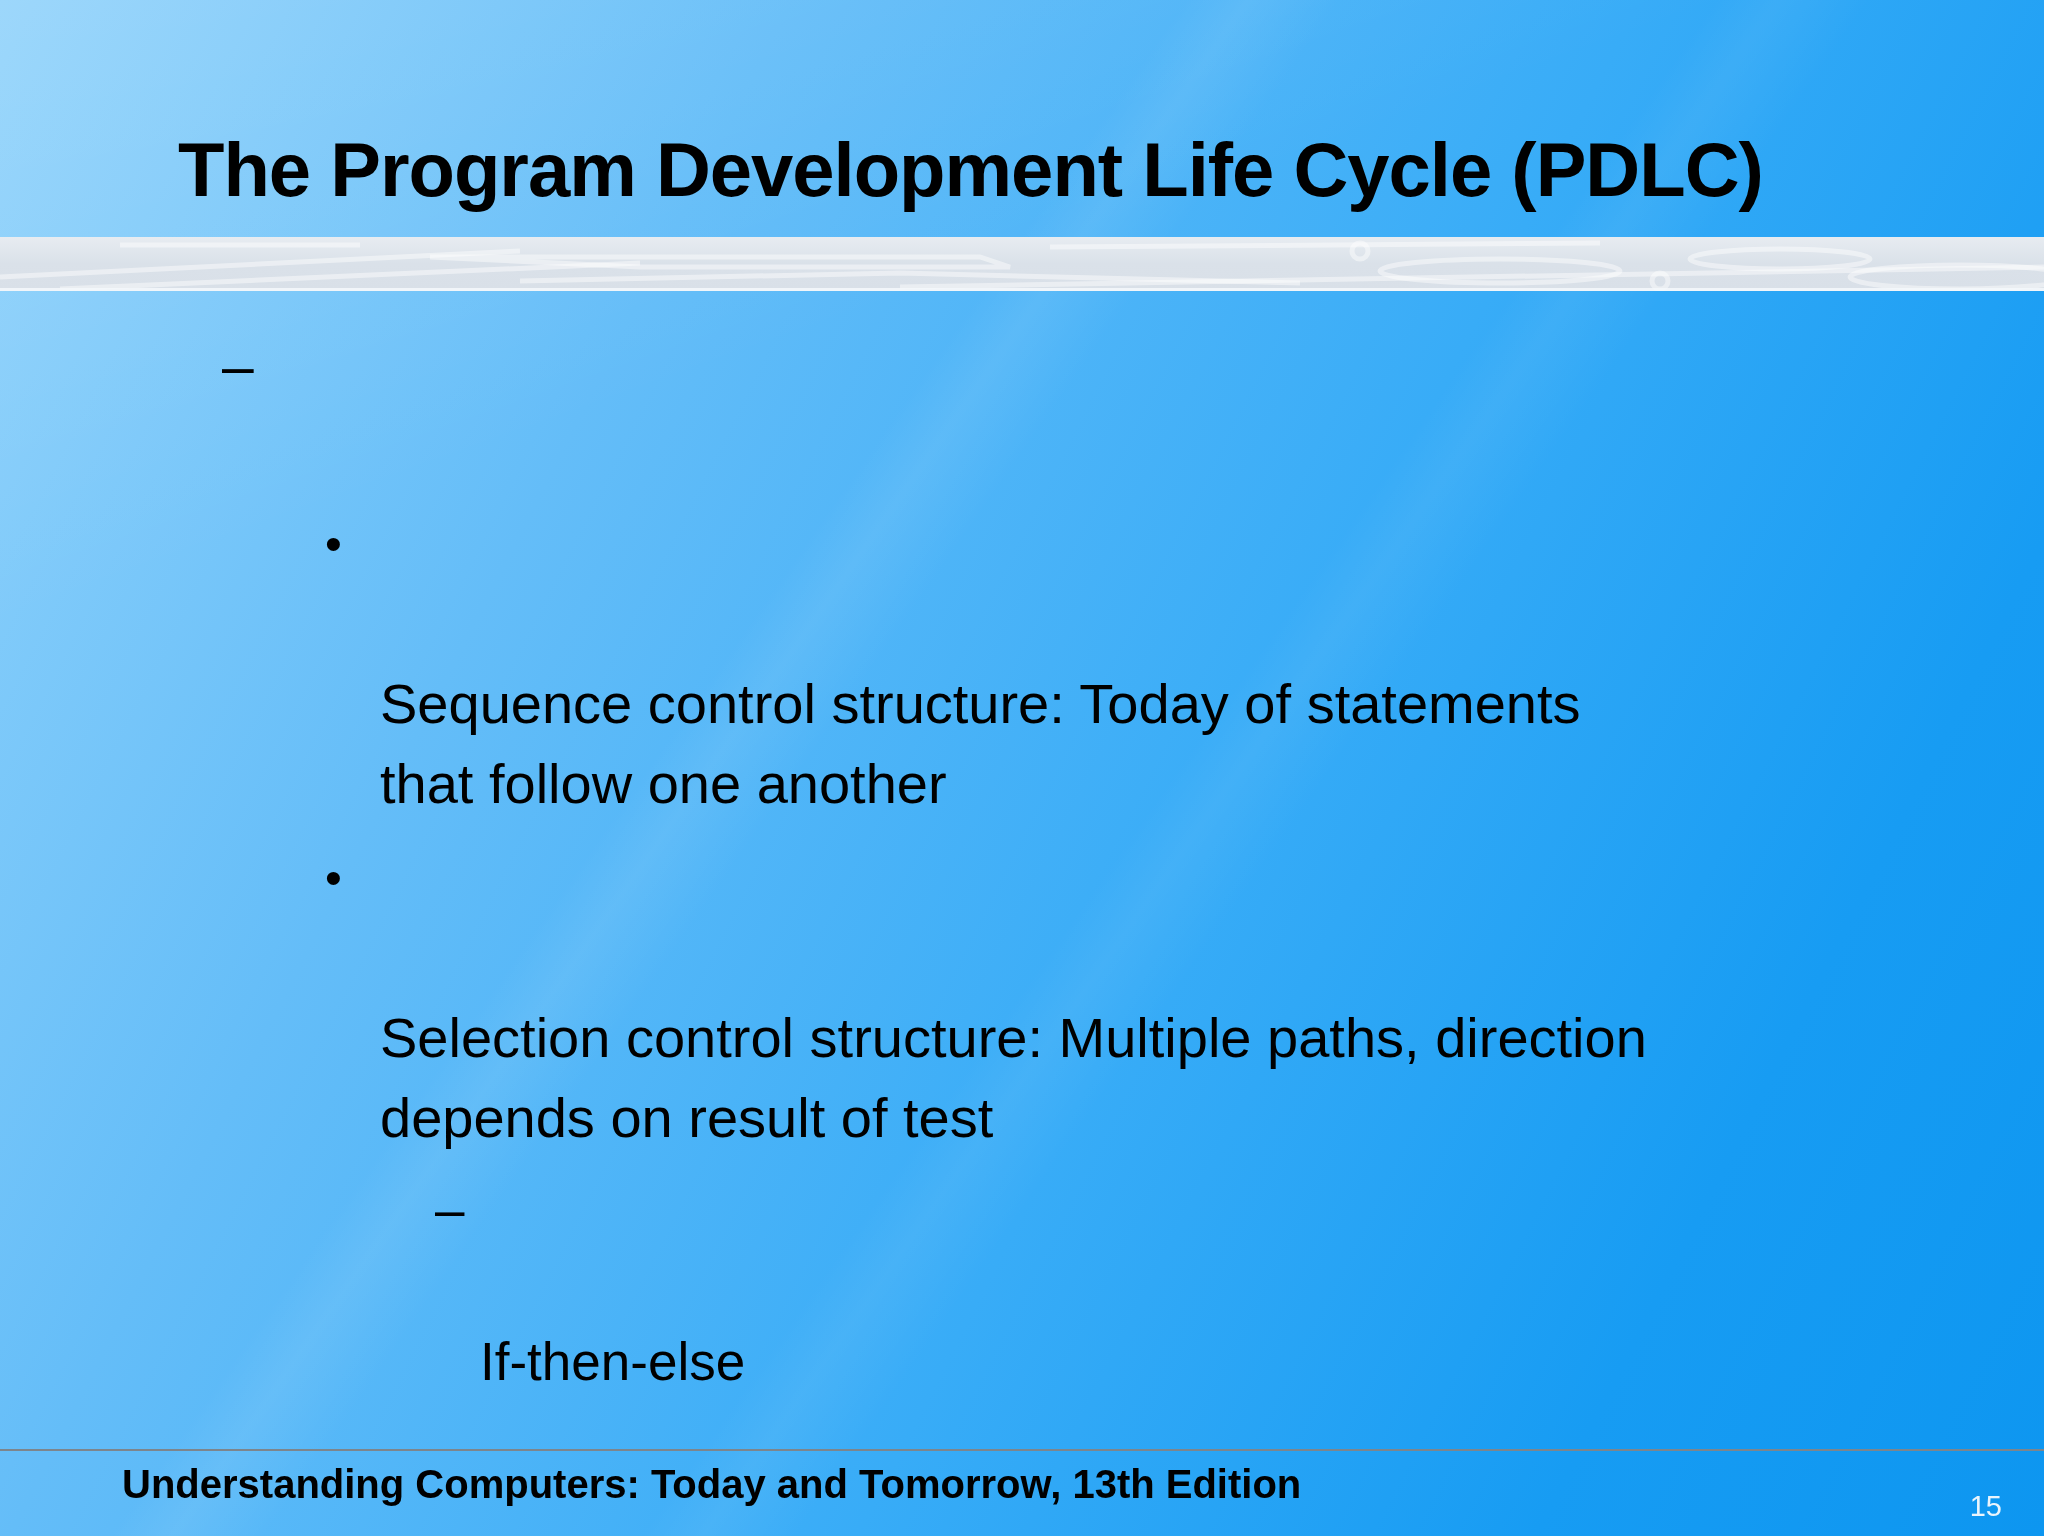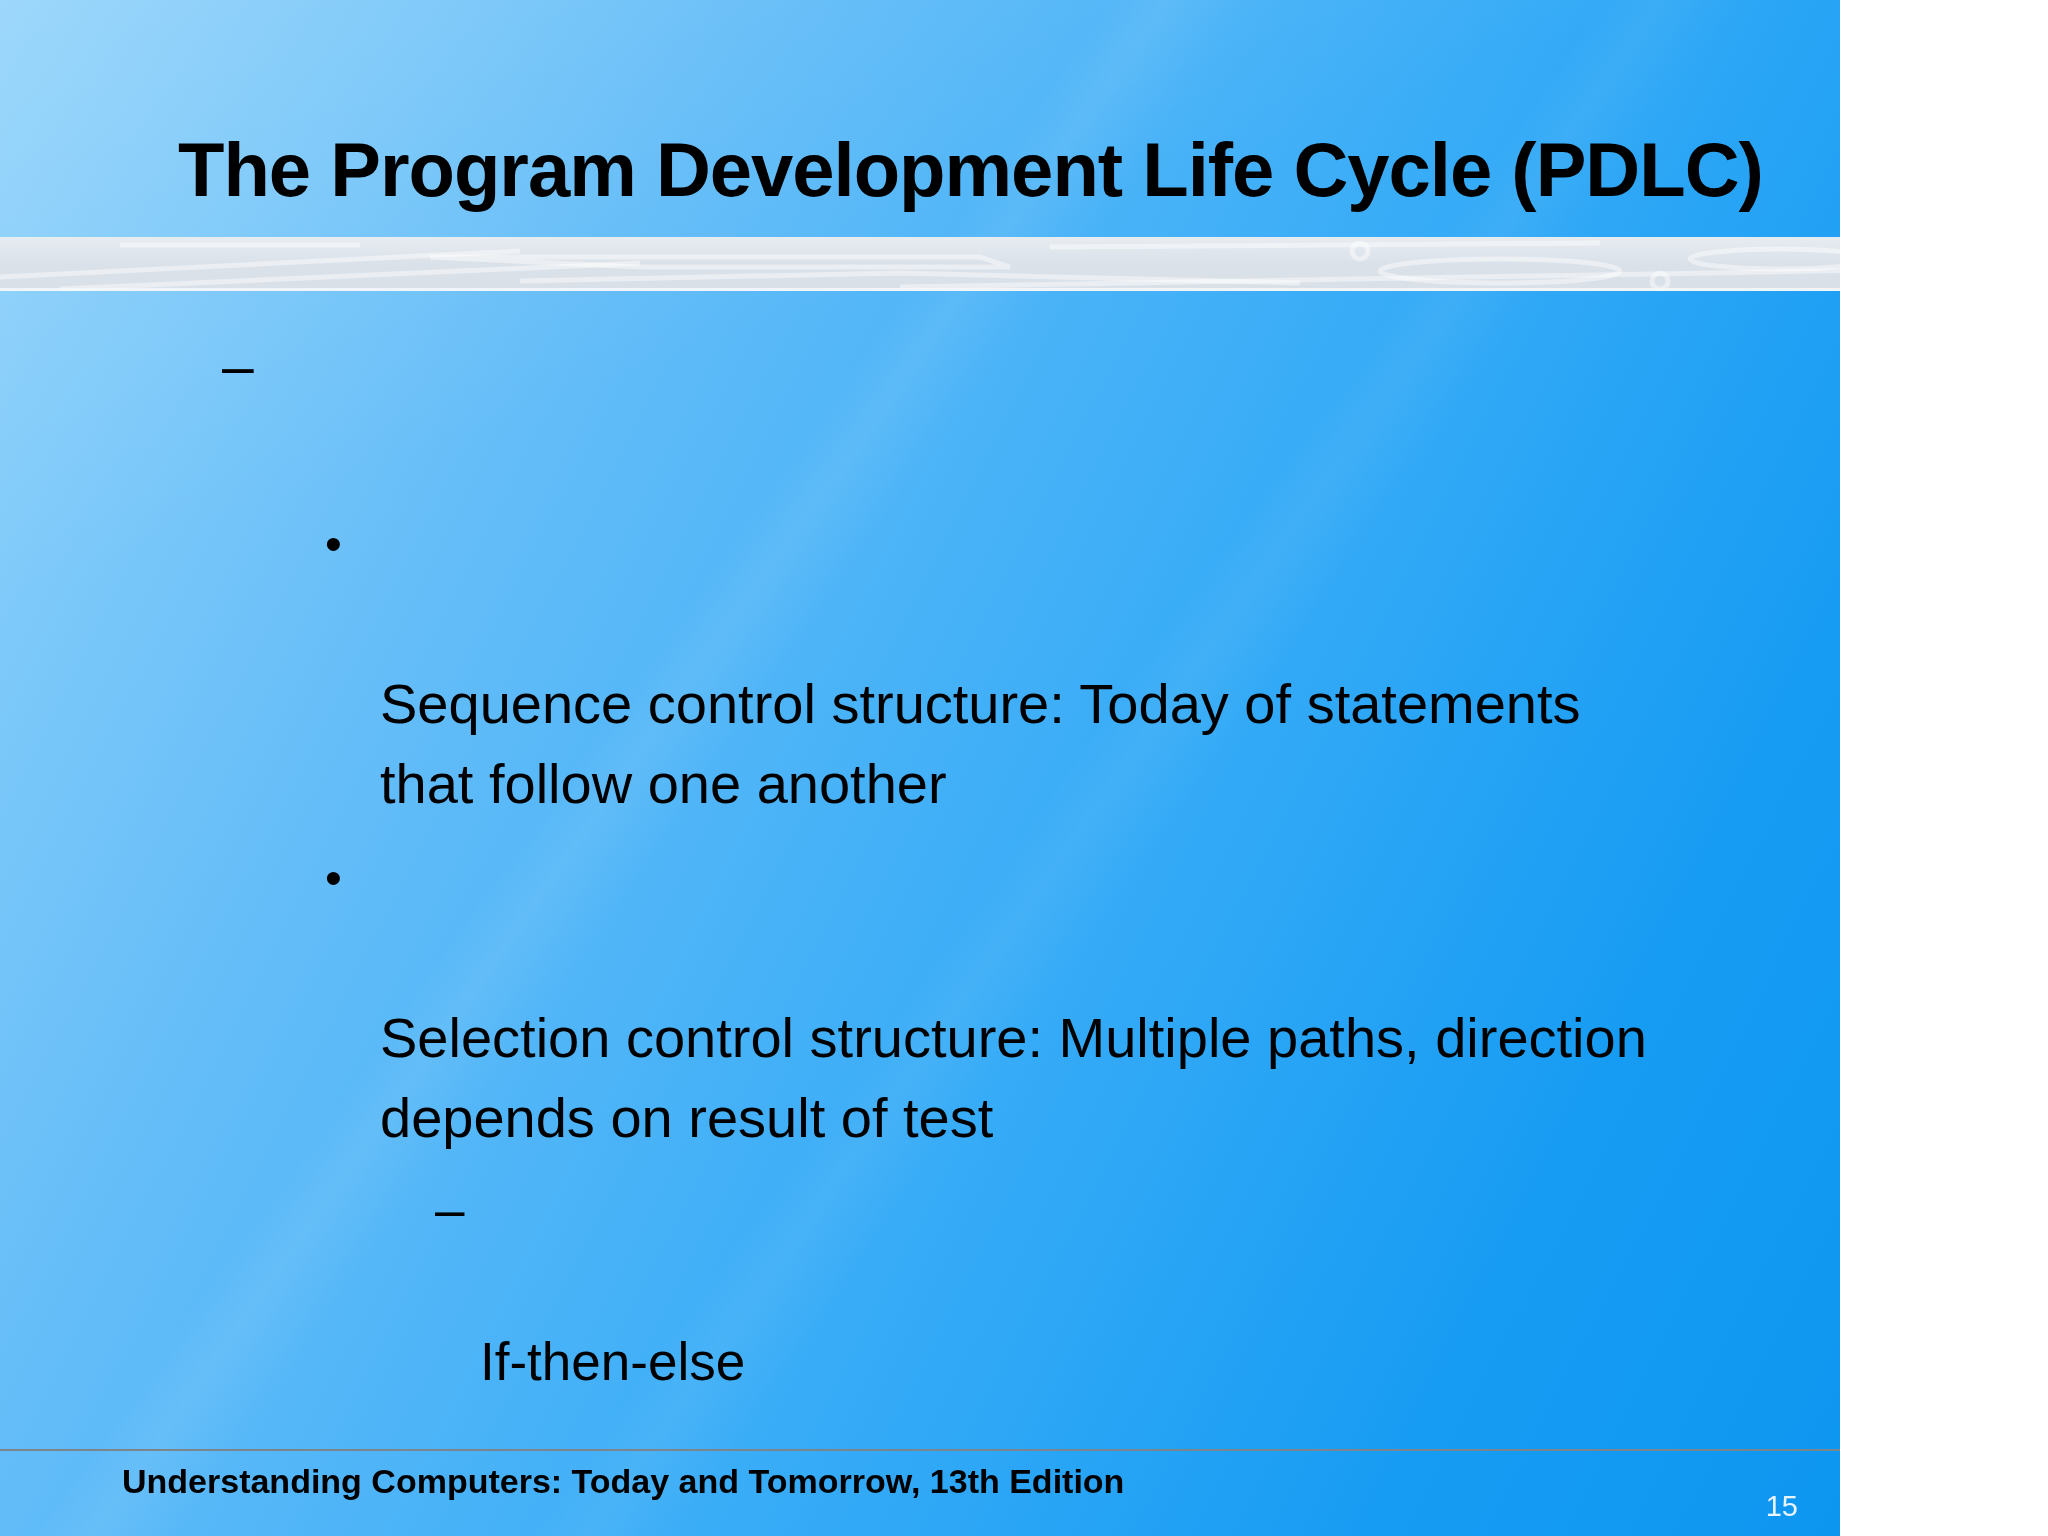--- a/index.html
+++ b/index.html
@@ -1,27 +1,26 @@
 <!DOCTYPE html>
 <html><head>
 <meta charset="utf-8">
 <style>
   html, body { margin: 0; padding: 0; }
   body { font-family: "Liberation Sans", sans-serif; }
 
   .slide {
     position: relative;
-    width: 1804px;
+    width: 2044px;
     height: 1536px;
     overflow: hidden;
     background:
       linear-gradient(160deg, rgba(255,255,255,0.10) 0%, rgba(255,255,255,0.0) 28%),
       linear-gradient(117deg, #92d3fb 0%, #64bdf8 28%, #38acf7 58%, #179cf3 82%, #0d96f0 100%);
     color: #000;
-    padding-left: 36px;
   }
 
   
   .slide::before {
     content: "";
     position: absolute;
     inset: 0;
     background:
       linear-gradient(125deg, transparent 38%, rgba(255,255,255,0.07) 40%, transparent 43%),
       linear-gradient(125deg, transparent 55%, rgba(255,255,255,0.05) 57%, transparent 60%);
@@ -75,21 +74,21 @@
     left: 0;
     width: 2048px;
     height: 2px;
     background: #7d858c;
   }
 
   .footer-text {
     position: absolute;
     top: 1462px;
     left: 122px;
-    font-size: 34px;
+    font-size: 40px;
     font-weight: bold;
     color: #000;
     text-align: right;
   }
 
   .page-number {
     position: absolute;
     top: 1490px;
     right: 42px;
     font-size: 29px;

